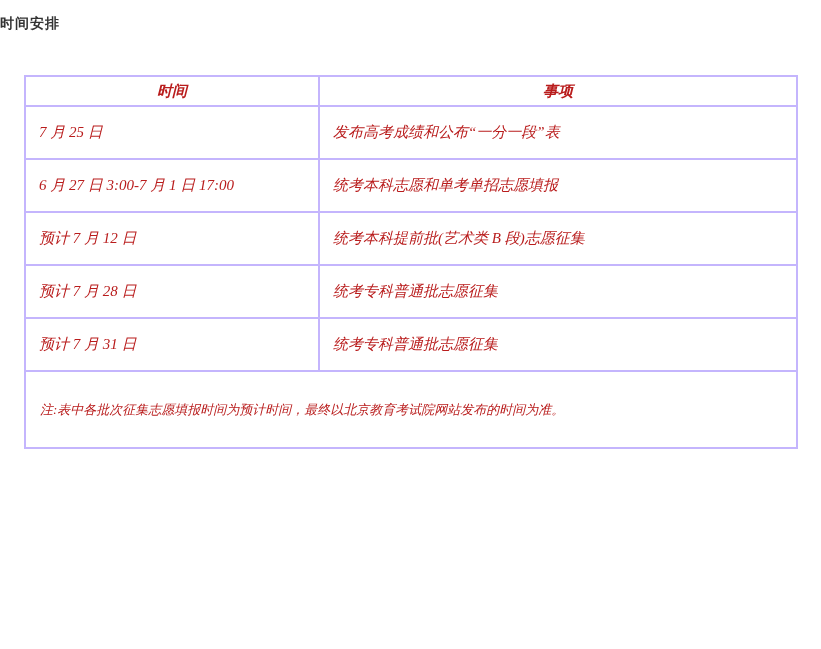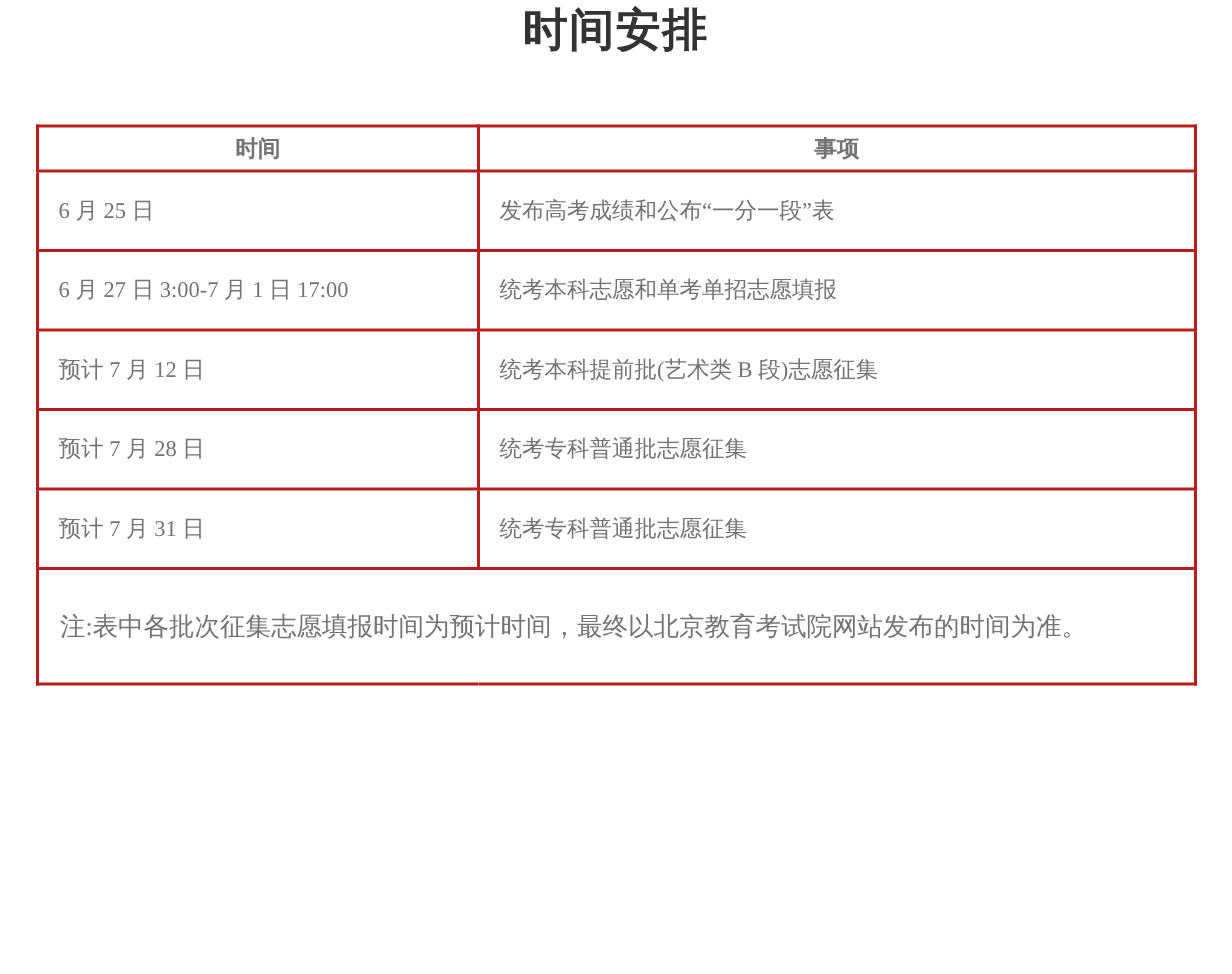--- a/index.html
+++ b/index.html
@@ -3,55 +3,57 @@
 <meta charset="utf-8">
 <style>
   * { margin: 0; padding: 0; box-sizing: border-box; }
   html, body {
     width: 821px; height: 649px;
     background: #ffffff;
     font-family: "Liberation Serif", "DejaVu Serif", serif;
     color: #212121;
   }
   .page-title {
-    text-align: center;
+    padding-top: 15px;
+    text-align: left;
     font-family: "Liberation Sans", "DejaVu Sans", sans-serif;
     font-weight: bold;
-    font-size: 30px;
+    font-size: 14px;
     letter-spacing: 1px;
     color: #333333;
   }
   table.schedule-table {
     margin: 42px 0 0 24px;
     width: 772px;
     border-collapse: collapse;
     table-layout: fixed;
   }
   .schedule-table th, .schedule-table td {
-    border: 2px solid #b91c1c;
+    border: 2px solid #c4b5fd;
     font-size: 15px;
-    color: #737373;
+    color: #b91c1c;
     vertical-align: middle;
+    font-style: italic;
   }
   .schedule-table th {
     height: 30px;
     font-weight: bold;
     text-align: center;
     padding: 2px 4px;
   }
   .schedule-table td {
     height: 53px;
     padding: 4px 10px 4px 13px;
     text-align: left;
   }
   col.time-col  { width: 294px; }
   col.event-col { width: 478px; }
   .schedule-table td.note-cell {
     height: 77px;
-    font-size: 17px;
+    font-size: 13px;
     padding-left: 14px;
   }
 </style>
 </head>
 <body>
 
 <div class="page-title">时间安排</div>
 
 <table class="schedule-table">
   <colgroup>
@@ -59,21 +61,21 @@
     <col class="event-col">
   </colgroup>
   <thead>
     <tr>
       <th>时间</th>
       <th>事项</th>
     </tr>
   </thead>
   <tbody>
     <tr>
-      <td>6 月 25 日</td>
+      <td>7 月 25 日</td>
       <td>发布高考成绩和公布“一分一段”表</td>
     </tr>
     <tr>
       <td>6 月 27 日 3:00-7 月 1 日 17:00</td>
       <td>统考本科志愿和单考单招志愿填报</td>
     </tr>
     <tr>
       <td>预计 7 月 12 日</td>
       <td>统考本科提前批(艺术类 B 段)志愿征集</td>
     </tr>

